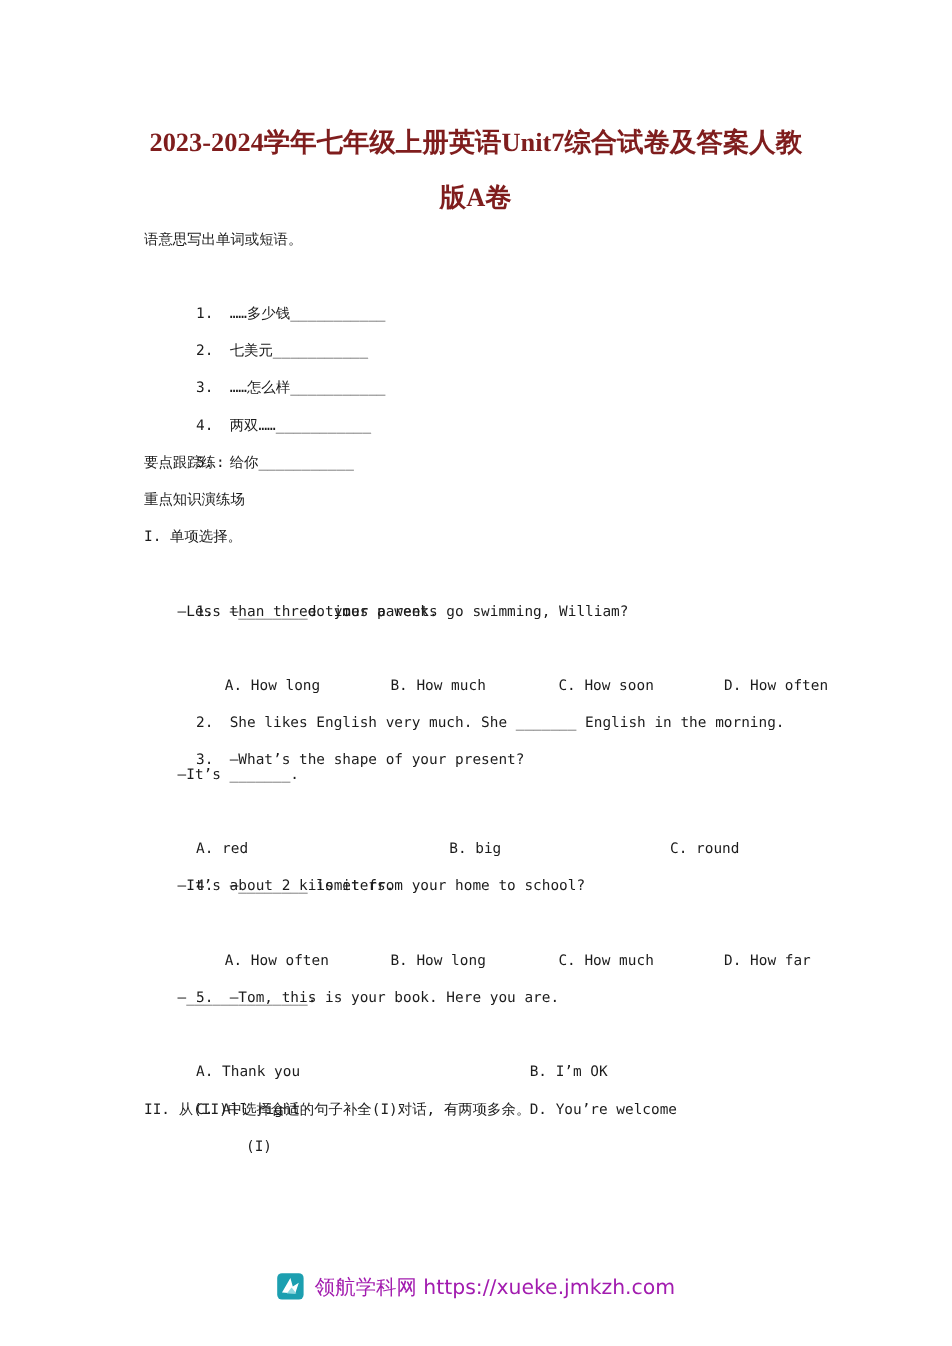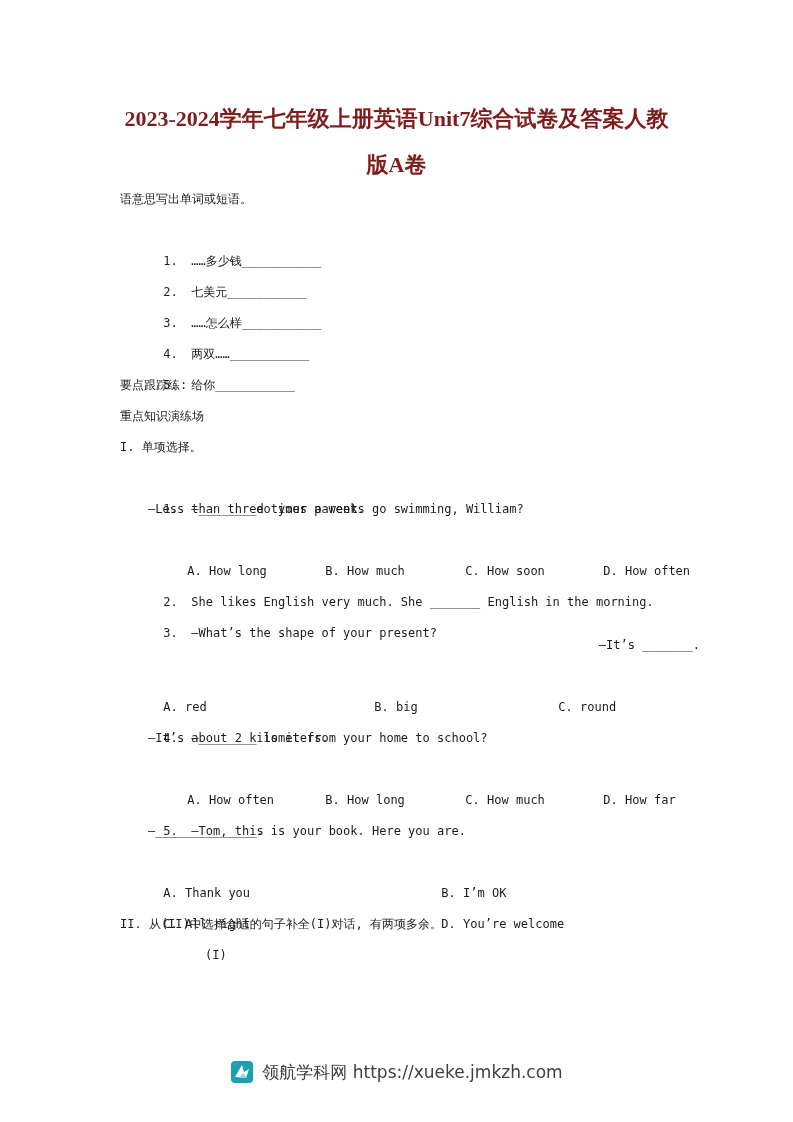--- a/index.html
+++ b/index.html
@@ -33,39 +33,39 @@
     width: 580px;
     font-size: 12px;
   }
   .line {
     height: 31px;
     line-height: 31px;
     white-space: pre;
   }
   .num { display: inline-block; width: 28px; }
   .indent { padding-left: 28px; }
-  .gap-top { margin-top: 12px; text-align: right; }
+  .gap-top { margin-top: 12px; }
   .opts span { display: inline-block; }
   .opt4 span:nth-child(1) { width: 138px; margin-left: 24px; }
   .opt4 span:nth-child(2) { width: 140px; }
   .opt4 span:nth-child(3) { width: 138px; }
   .opt3 span:nth-child(1) { width: 185px; }
   .opt3 span:nth-child(2) { width: 184px; margin-left: 26px; }
   .opt2 span:nth-child(1) { width: 278px; }
   .sub-label { padding-left: 85px; }
   .footer {
     position: absolute;
     top: 1060px;
     left: 0;
     width: 100%;
     display: flex;
     align-items: center;
     justify-content: center;
     gap: 8px;
-    color: #404040;
+    color: #a21caf;
     font-size: 17px;
     font-family: "DejaVu Sans", sans-serif;
   }
   .logo-box {
     width: 24px;
     height: 24px;
     display: inline-block;
   }
 </style>
 </head>

